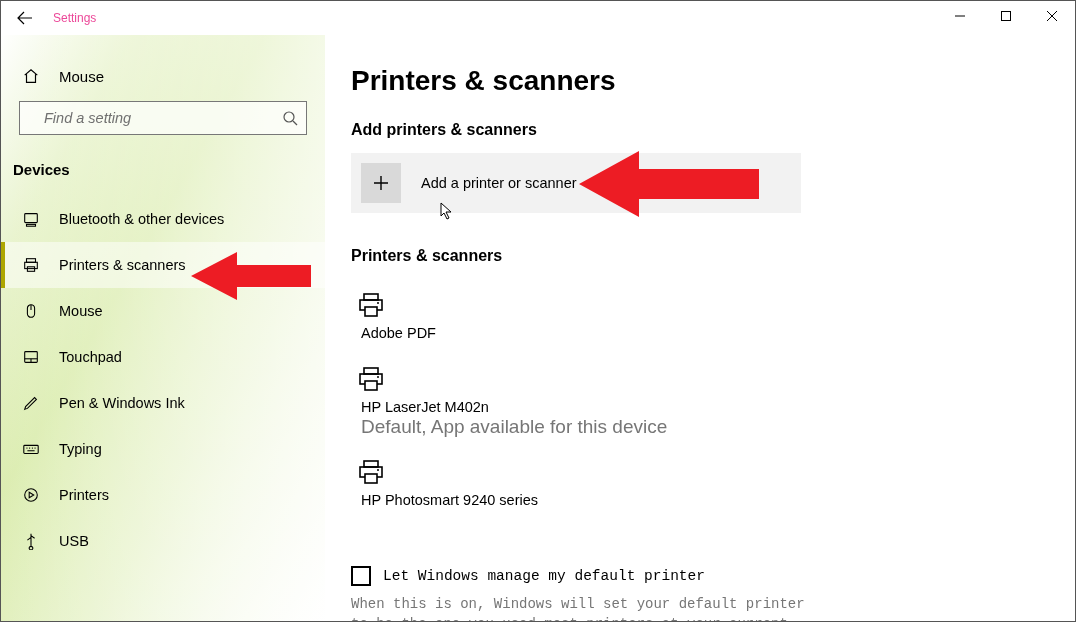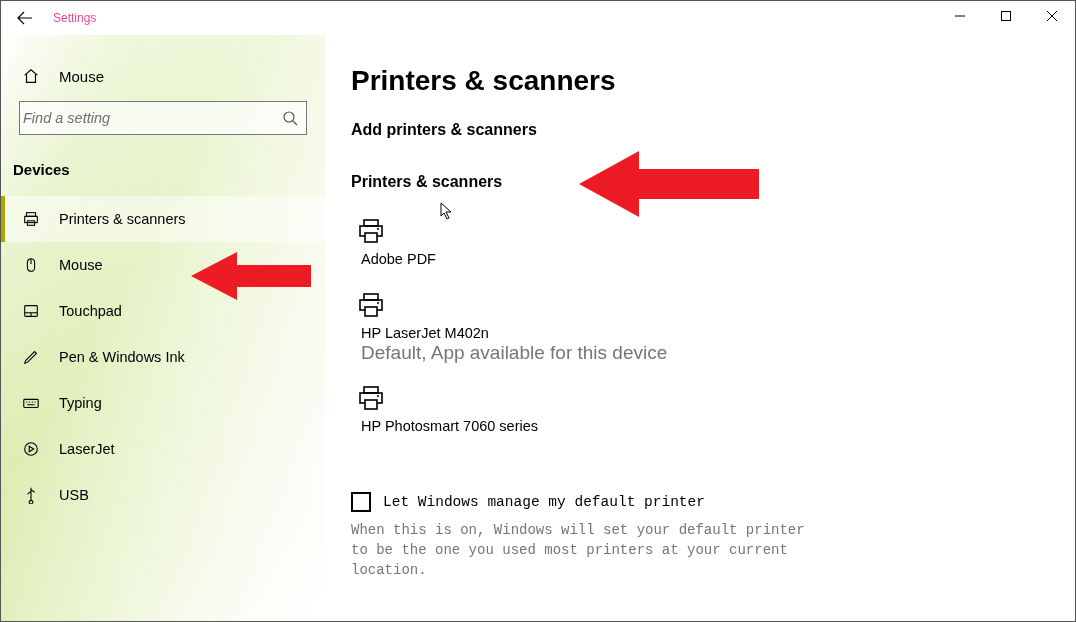--- a/index.html
+++ b/index.html
@@ -79,21 +79,21 @@
     height: 34px;
     border: 1px solid #777;
     background: rgba(255,255,255,0.7);
     display: flex; align-items: center;
   }
   .search-box input {
     flex: 1;
     border: none; outline: none;
     background: transparent;
     font-size: 14.5px;
-    padding: 0 3px;
+    padding: 0 24px;
     height: 100%;
     font-family: inherit;
     color: #707070;
   }
   .search-box input::placeholder { color: #707070; font-style: italic; }
   .search-box .sicon {
     width: 32px; display: flex; align-items: center; justify-content: center;
   }
   .section-header {
     padding: 16px 18px 10px 12px;
@@ -253,20 +253,29 @@
                 <circle cx="7" cy="7" r="5" fill="none" stroke="#555" stroke-width="1.2"></circle>
                 <path d="M11 11 L15 15" stroke="#555" stroke-width="1.2"></path>
               </svg>
           </span>
         </div>
 
         <div class="section-header">Devices</div>
 
         <div class="nav-list">
 
+          <div class="nav-item">
+            <span class="icon">
+              <svg width="18" height="18" viewBox="0 0 20 20">
+                  <rect x="3" y="4" width="14" height="10" rx="1" fill="none" stroke="#000" stroke-width="1.2"></rect>
+                  <rect x="5" y="16" width="10" height="2" fill="none" stroke="#000" stroke-width="1.2"></rect>
+                </svg>
+            </span>
+            <span class="label">Bluetooth &amp; other devices</span>
+          </div>
 
           <div class="nav-item selected">
             <span class="icon">
               <svg width="18" height="18" viewBox="0 0 20 20">
                   <rect x="5" y="3" width="10" height="4" fill="none" stroke="#000" stroke-width="1.2"></rect>
                   <rect x="3" y="7" width="14" height="7" fill="none" stroke="#000" stroke-width="1.2"></rect>
                   <rect x="6" y="12" width="8" height="5" fill="none" stroke="#000" stroke-width="1.2"></rect>
                 </svg>
             </span>
             <span class="label">Printers &amp; scanners</span>
@@ -312,41 +321,49 @@
             <span class="label">Typing</span>
           </div>
 
           <div class="nav-item">
             <span class="icon">
               <svg width="18" height="18" viewBox="0 0 20 20">
                   <circle cx="10" cy="10" r="7" fill="none" stroke="#000" stroke-width="1.2"></circle>
                   <path d="M8 7 L13 10 L8 13 Z" fill="none" stroke="#000" stroke-width="1.2"></path>
                 </svg>
             </span>
-            <span class="label">LaserJet</span>
+            <span class="label">Printers</span>
           </div>
 
           <div class="nav-item">
             <span class="icon">
               <svg width="18" height="18" viewBox="0 0 20 20">
                   <path d="M10 2 v14 M10 16 a2 2 0 1 0 0.01 0 M10 6 l-4 3 M10 4 l4 3" fill="none" stroke="#000" stroke-width="1.2"></path>
                 </svg>
             </span>
             <span class="label">USB</span>
           </div>
 
         </div>
       </div>
     </div>
 
     <div class="content">
       <h1 class="page-title">Printers &amp; scanners</h1>
 
       <h2 class="sub">Add printers &amp; scanners</h2>
 
+      <div class="add-card">
+        <div class="plusbox">
+          <svg width="20" height="20" viewBox="0 0 20 20">
+              <path d="M10 3 V17 M3 10 H17" stroke="#000" stroke-width="1.4"></path>
+            </svg>
+        </div>
+        <span class="addlabel">Add a printer or scanner</span>
+      </div>
 
       <h2 class="sub sec2">Printers &amp; scanners</h2>
 
       <div class="device-row">
         <span class="dicon">
           <svg width="30" height="28" viewBox="0 0 30 28">
               <rect x="8" y="2" width="14" height="6" fill="none" stroke="#000" stroke-width="1.6"></rect>
               <rect x="4" y="8" width="22" height="10" fill="none" stroke="#000" stroke-width="1.6"></rect>
               <rect x="9" y="15" width="12" height="9" fill="#fff" stroke="#000" stroke-width="1.6"></rect>
               <circle cx="22" cy="11" r="1" fill="#000"></circle>
@@ -375,21 +392,21 @@
       <div class="device-row">
         <span class="dicon">
           <svg width="30" height="28" viewBox="0 0 30 28">
               <rect x="8" y="2" width="14" height="6" fill="none" stroke="#000" stroke-width="1.6"></rect>
               <rect x="4" y="8" width="22" height="10" fill="none" stroke="#000" stroke-width="1.6"></rect>
               <rect x="9" y="15" width="12" height="9" fill="#fff" stroke="#000" stroke-width="1.6"></rect>
               <circle cx="22" cy="11" r="1" fill="#000"></circle>
             </svg>
         </span>
         <div class="dtext">
-          <div class="dname">HP Photosmart 7060 series</div>
+          <div class="dname">HP Photosmart 9240 series</div>
         </div>
       </div>
 
       <div class="default-printer">
         <div class="chk-row">
           <span class="chk"></span>
           <span class="chk-label">Let Windows manage my default printer</span>
         </div>
         <div class="hint">When this is on, Windows will set your default printer to be the one you used most printers at your current location.</div>
       </div>

